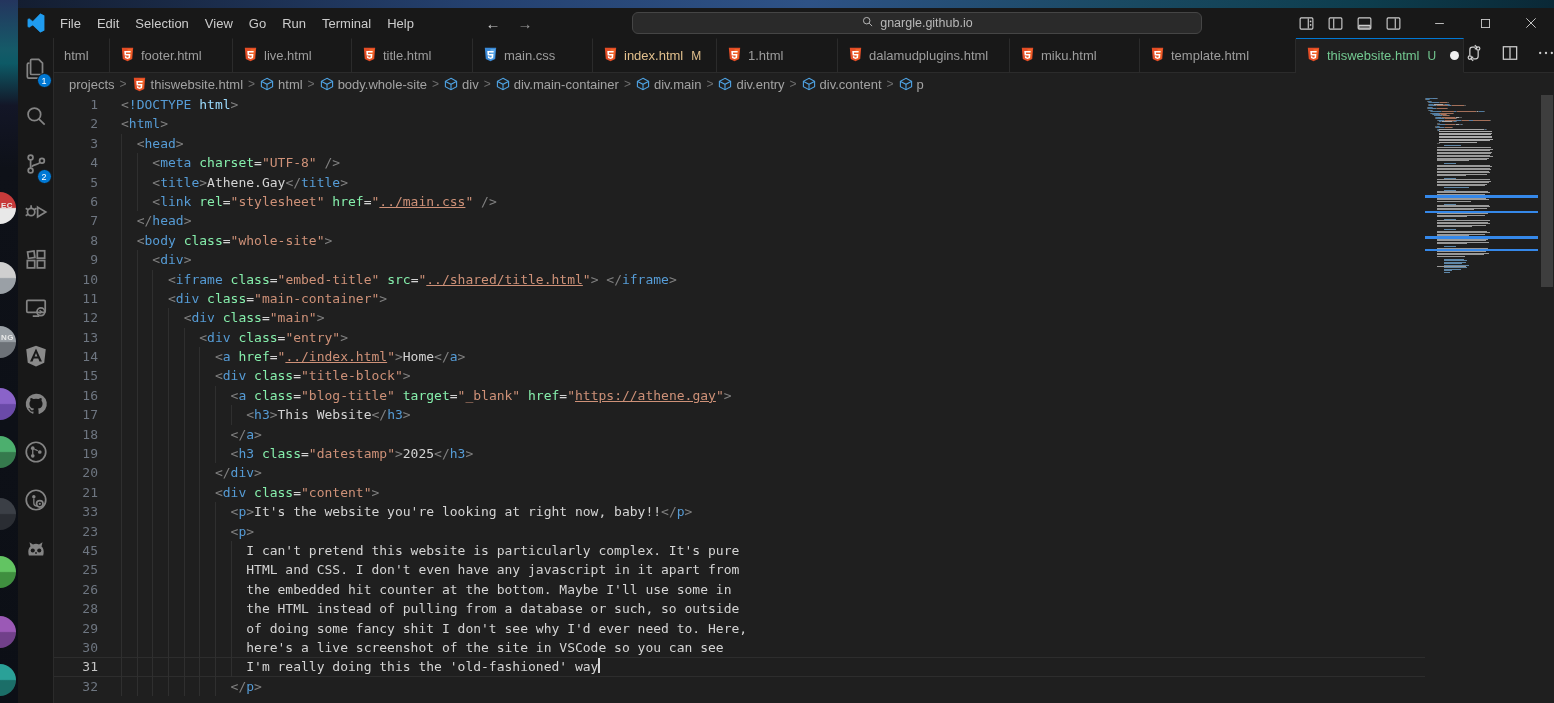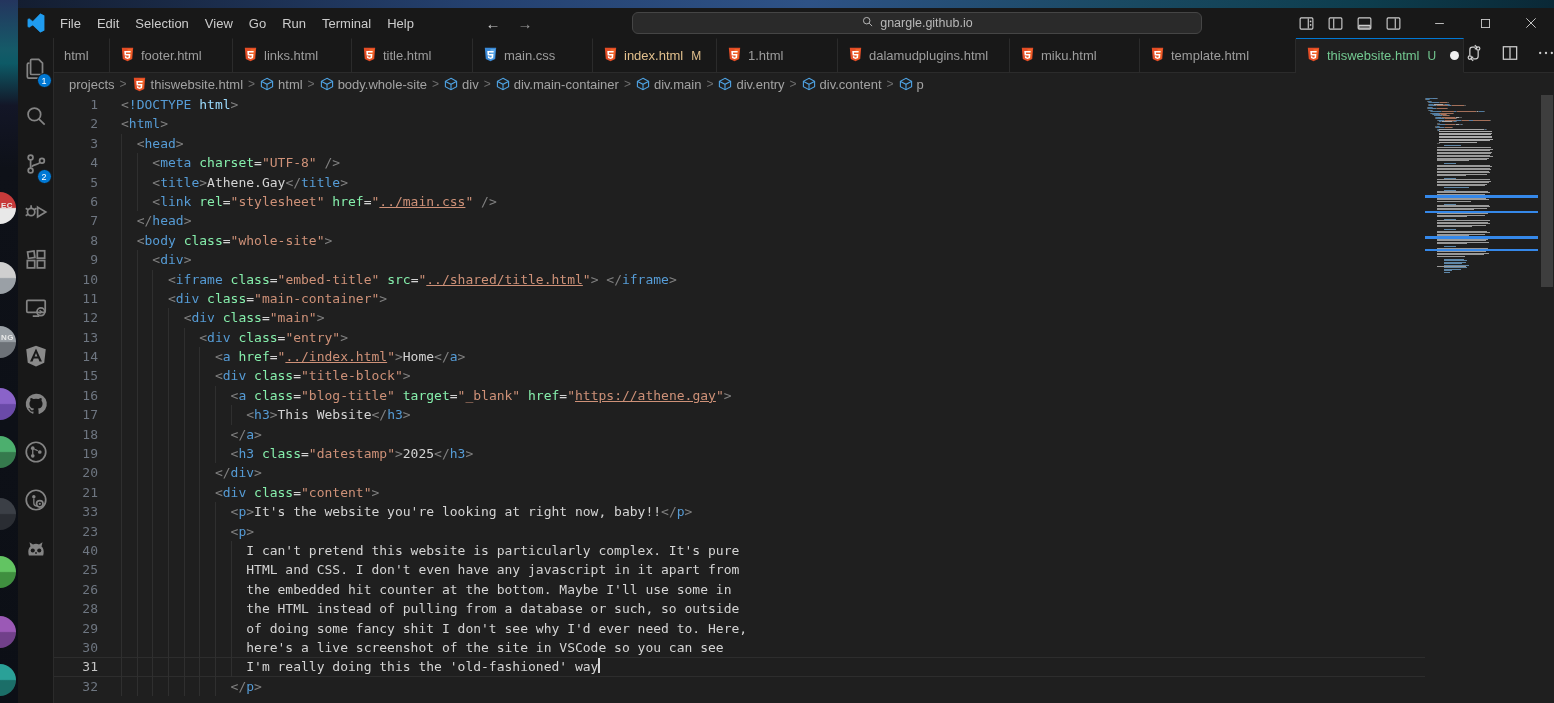--- a/index.html
+++ b/index.html
@@ -273,21 +273,21 @@
                 <path fill="#fff" d="M4.3 4h6.4l-.15 1.5H6l.1 1.6h4.3l-.4 4-2.5.9-2.5-.9-.15-1.9h1.5l.1 1 1.05.4 1.1-.4.15-1.6H4.6L4.3 4Z"></path>
               </svg></span>
             <span>footer.html</span>
           </div>
           <div class="tab" style="width: 119px;">
             <span class="file-icon"><svg width="15" height="15" viewBox="0 0 15 15">
                 <path fill="#e44d26" d="M1.8.8h11.4l-1 11.2-4.7 2.2-4.7-2.2L1.8.8Z"></path>
                 <path fill="#f16529" d="M7.5 2v11l3.8-1.8.8-9.2H7.5Z"></path>
                 <path fill="#fff" d="M4.3 4h6.4l-.15 1.5H6l.1 1.6h4.3l-.4 4-2.5.9-2.5-.9-.15-1.9h1.5l.1 1 1.05.4 1.1-.4.15-1.6H4.6L4.3 4Z"></path>
               </svg></span>
-            <span>links.html</span>
+            <span>live.html</span>
           </div>
           <div class="tab" style="width: 121px;">
             <span class="file-icon"><svg width="15" height="15" viewBox="0 0 15 15">
                 <path fill="#e44d26" d="M1.8.8h11.4l-1 11.2-4.7 2.2-4.7-2.2L1.8.8Z"></path>
                 <path fill="#f16529" d="M7.5 2v11l3.8-1.8.8-9.2H7.5Z"></path>
                 <path fill="#fff" d="M4.3 4h6.4l-.15 1.5H6l.1 1.6h4.3l-.4 4-2.5.9-2.5-.9-.15-1.9h1.5l.1 1 1.05.4 1.1-.4.15-1.6H4.6L4.3 4Z"></path>
               </svg></span>
             <span>title.html</span>
           </div>
           <div class="tab" style="width: 120px;">
@@ -481,21 +481,21 @@
             <div class="code-line"><span class="ln">14</span><span class="tk-w">            </span><span class="tk-p">&lt;</span><span class="tk-t">a </span><span class="tk-a">href</span><span class="tk-o">=</span><span class="tk-s">"</span><span class="tk-l">../index.html</span><span class="tk-s">"</span><span class="tk-p">&gt;</span><span class="tk-x">Home</span><span class="tk-p">&lt;/</span><span class="tk-t">a</span><span class="tk-p">&gt;</span></div>
             <div class="code-line"><span class="ln">15</span><span class="tk-w">            </span><span class="tk-p">&lt;</span><span class="tk-t">div </span><span class="tk-a">class</span><span class="tk-o">=</span><span class="tk-s">"title-block"</span><span class="tk-p">&gt;</span></div>
             <div class="code-line"><span class="ln">16</span><span class="tk-w">              </span><span class="tk-p">&lt;</span><span class="tk-t">a </span><span class="tk-a">class</span><span class="tk-o">=</span><span class="tk-s">"blog-title" </span><span class="tk-a">target</span><span class="tk-o">=</span><span class="tk-s">"_blank" </span><span class="tk-a">href</span><span class="tk-o">=</span><span class="tk-s">"</span><span class="tk-l">https://athene.gay</span><span class="tk-s">"</span><span class="tk-p">&gt;</span></div>
             <div class="code-line"><span class="ln">17</span><span class="tk-w">                </span><span class="tk-p">&lt;</span><span class="tk-t">h3</span><span class="tk-p">&gt;</span><span class="tk-x">This Website</span><span class="tk-p">&lt;/</span><span class="tk-t">h3</span><span class="tk-p">&gt;</span></div>
             <div class="code-line"><span class="ln">18</span><span class="tk-w">              </span><span class="tk-p">&lt;/</span><span class="tk-t">a</span><span class="tk-p">&gt;</span></div>
             <div class="code-line"><span class="ln">19</span><span class="tk-w">              </span><span class="tk-p">&lt;</span><span class="tk-t">h3 </span><span class="tk-a">class</span><span class="tk-o">=</span><span class="tk-s">"datestamp"</span><span class="tk-p">&gt;</span><span class="tk-x">2025</span><span class="tk-p">&lt;/</span><span class="tk-t">h3</span><span class="tk-p">&gt;</span></div>
             <div class="code-line"><span class="ln">20</span><span class="tk-w">            </span><span class="tk-p">&lt;/</span><span class="tk-t">div</span><span class="tk-p">&gt;</span></div>
             <div class="code-line"><span class="ln">21</span><span class="tk-w">            </span><span class="tk-p">&lt;</span><span class="tk-t">div </span><span class="tk-a">class</span><span class="tk-o">=</span><span class="tk-s">"content"</span><span class="tk-p">&gt;</span></div>
             <div class="code-line"><span class="ln">33</span><span class="tk-w">              </span><span class="tk-p">&lt;</span><span class="tk-t">p</span><span class="tk-p">&gt;</span><span class="tk-x">It's the website you're looking at right now, baby!!</span><span class="tk-p">&lt;/</span><span class="tk-t">p</span><span class="tk-p">&gt;</span></div>
             <div class="code-line"><span class="ln">23</span><span class="tk-w">              </span><span class="tk-p">&lt;</span><span class="tk-t">p</span><span class="tk-p">&gt;</span></div>
-            <div class="code-line"><span class="ln">40</span><span class="tk-w">                </span><span class="tk-x">I can't pretend this website is particularly complex. It's pure</span></div>
+            <div class="code-line"><span class="ln">45</span><span class="tk-w">                </span><span class="tk-x">I can't pretend this website is particularly complex. It's pure</span></div>
             <div class="code-line"><span class="ln">25</span><span class="tk-w">                </span><span class="tk-x">HTML and CSS. I don't even have any javascript in it apart from</span></div>
             <div class="code-line"><span class="ln">26</span><span class="tk-w">                </span><span class="tk-x">the embedded hit counter at the bottom. Maybe I'll use some in</span></div>
             <div class="code-line"><span class="ln">28</span><span class="tk-w">                </span><span class="tk-x">the HTML instead of pulling from a database or such, so outside</span></div>
             <div class="code-line"><span class="ln">29</span><span class="tk-w">                </span><span class="tk-x">of doing some fancy shit I don't see why I'd ever need to. Here,</span></div>
             <div class="code-line"><span class="ln">30</span><span class="tk-w">                </span><span class="tk-x">here's a live screenshot of the site in VSCode so you can see</span></div>
             <div class="code-line cur"><span class="ln">31</span><span class="tk-w">                </span><span class="tk-x">I'm really doing this the 'old-fashioned' way</span><span class="caret"></span></div>
             <div class="code-line"><span class="ln">32</span><span class="tk-w">              </span><span class="tk-p">&lt;/</span><span class="tk-t">p</span><span class="tk-p">&gt;</span></div>
           </div>
         <div id="minimap">
             <div class="mm-row">

